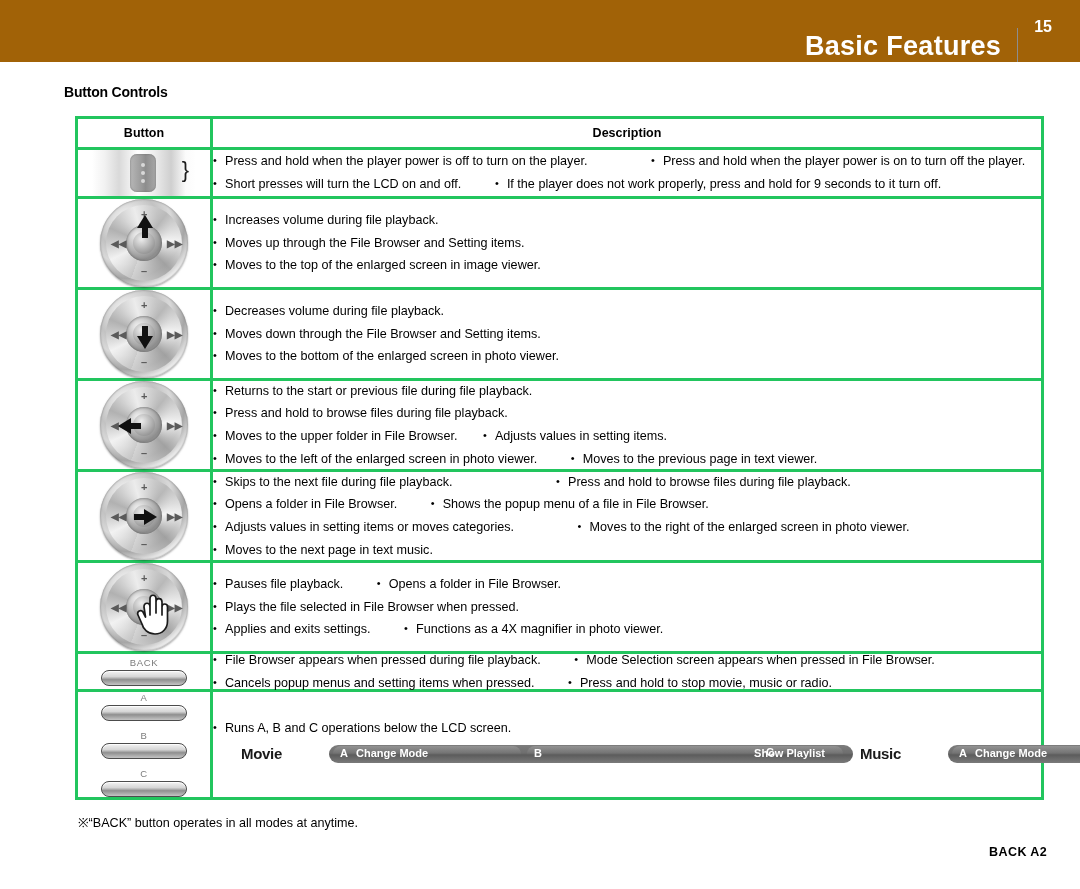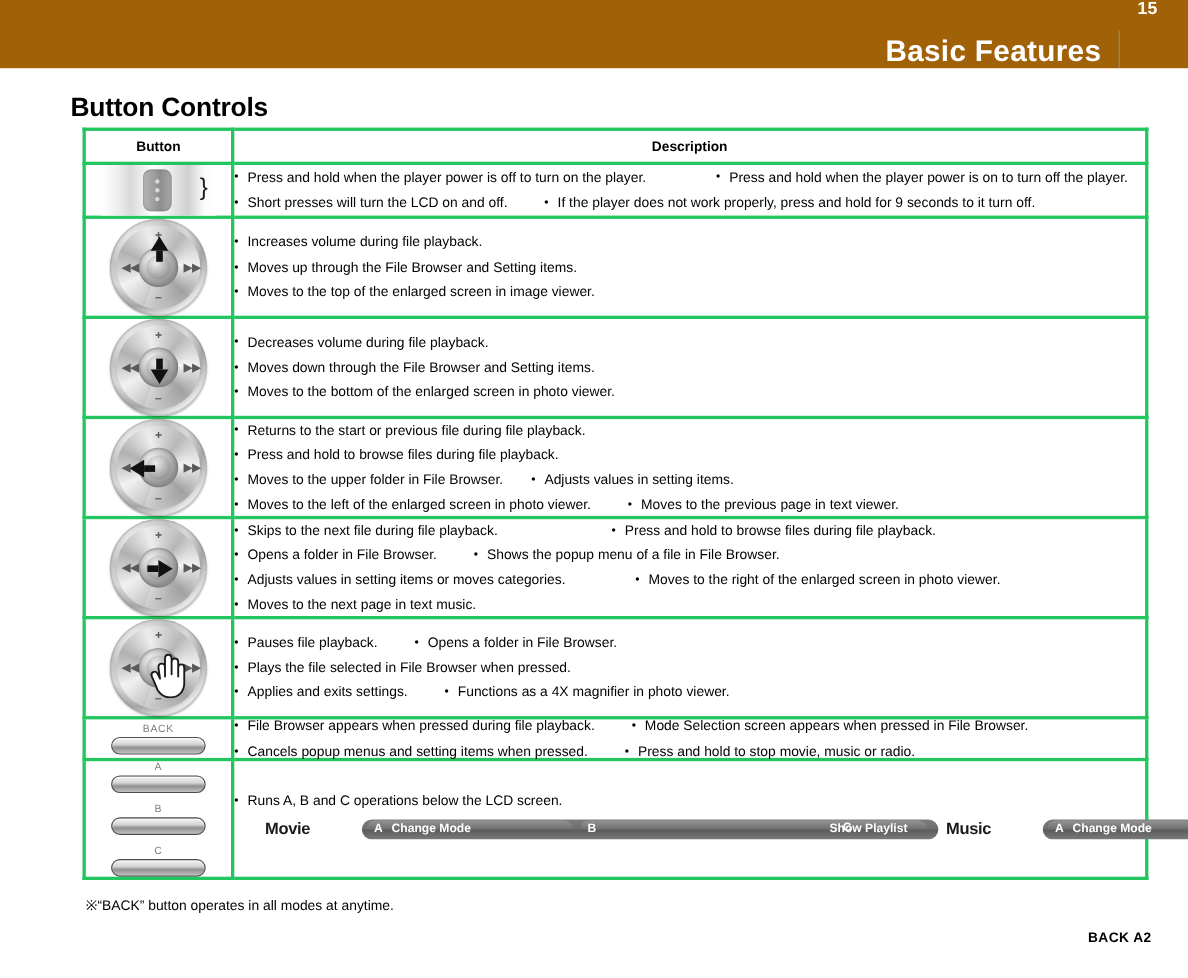--- a/index.html
+++ b/index.html
@@ -39,28 +39,29 @@
     height: 34px;
     background: #8d8d8d;
     margin-right: 16px;
   }
   .header-page {
     color: #ffffff;
     font-size: 16px;
     font-weight: bold;
     margin-right: 28px;
     align-self: flex-start;
+    margin-top: 18px;
   }
 
   
   .section-title {
     position: absolute;
     left: 64px;
     top: 84px;
-    font-size: 24px;
+    font-size: 14px;
     font-weight: bold;
     letter-spacing: -0.2px;
   }
 
   
   .tbl {
     position: absolute;
     left: 75px;
     top: 116px;
     width: 969px;

